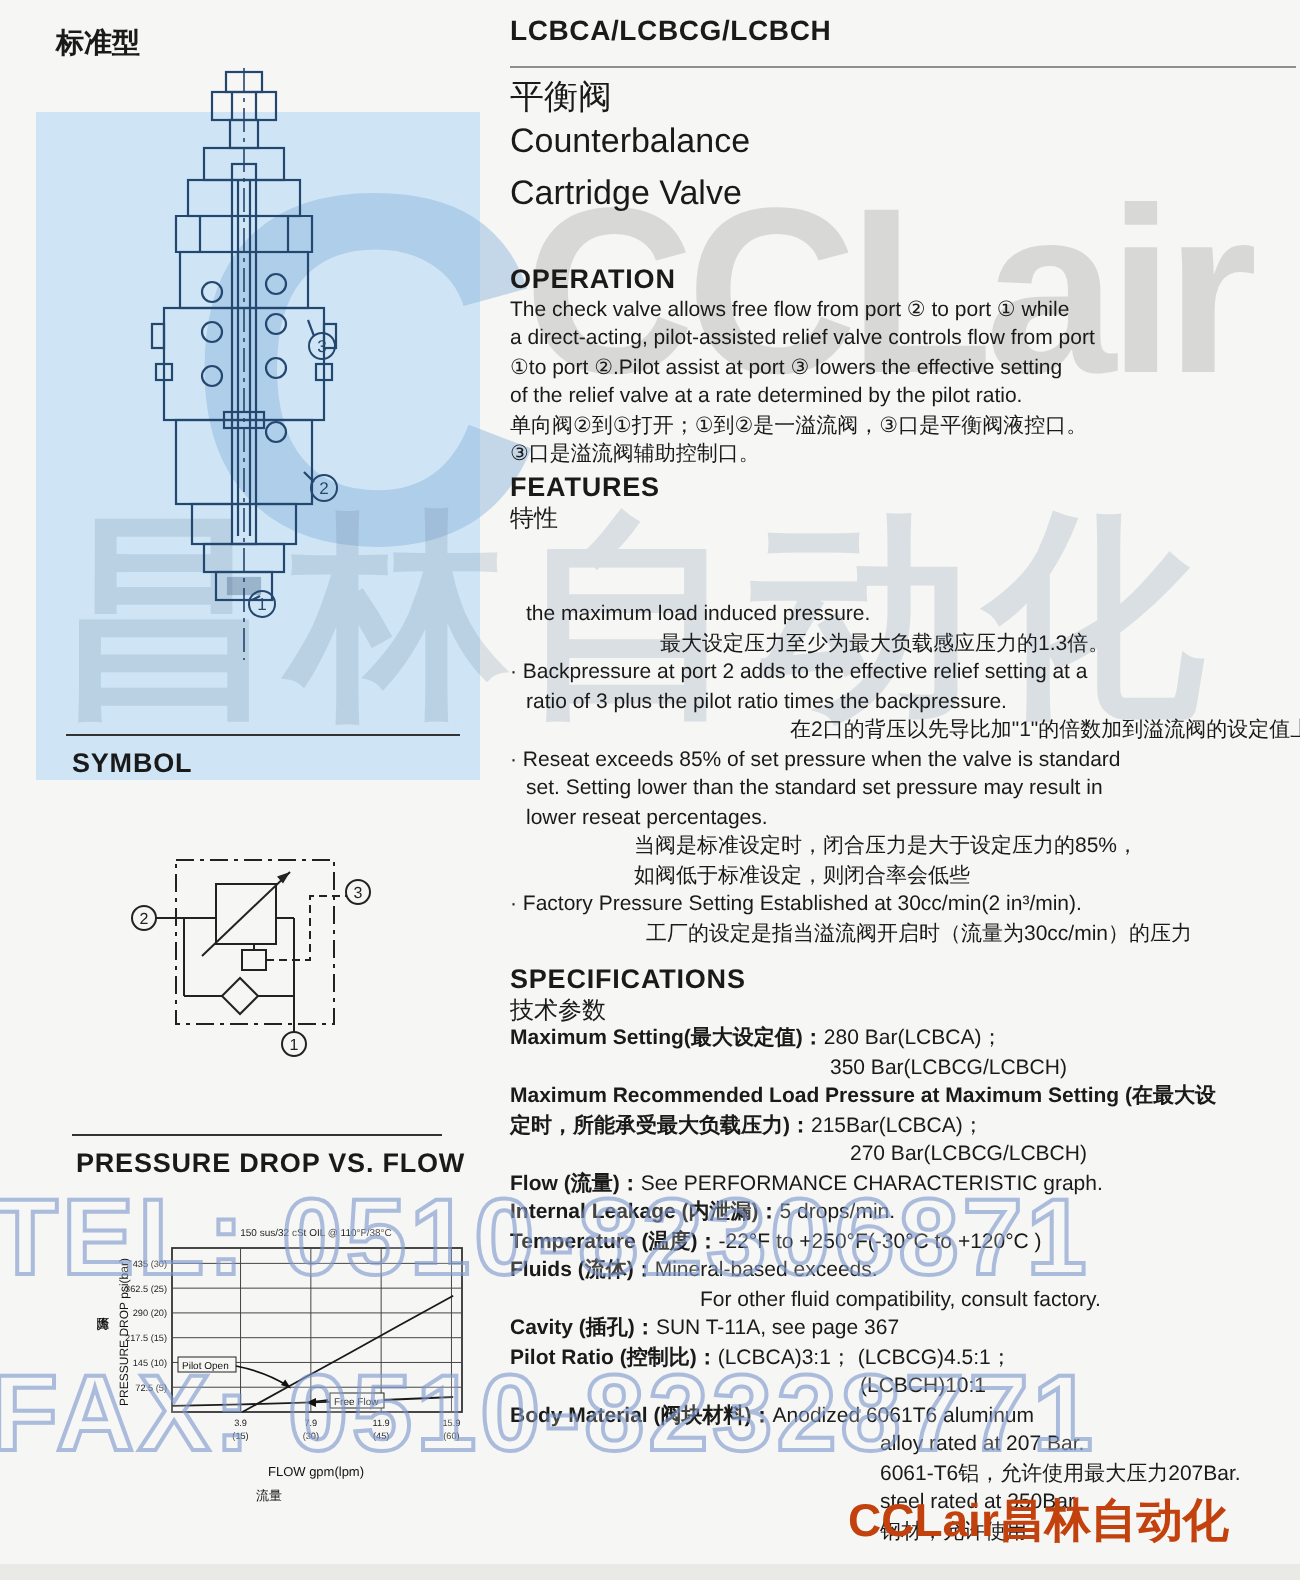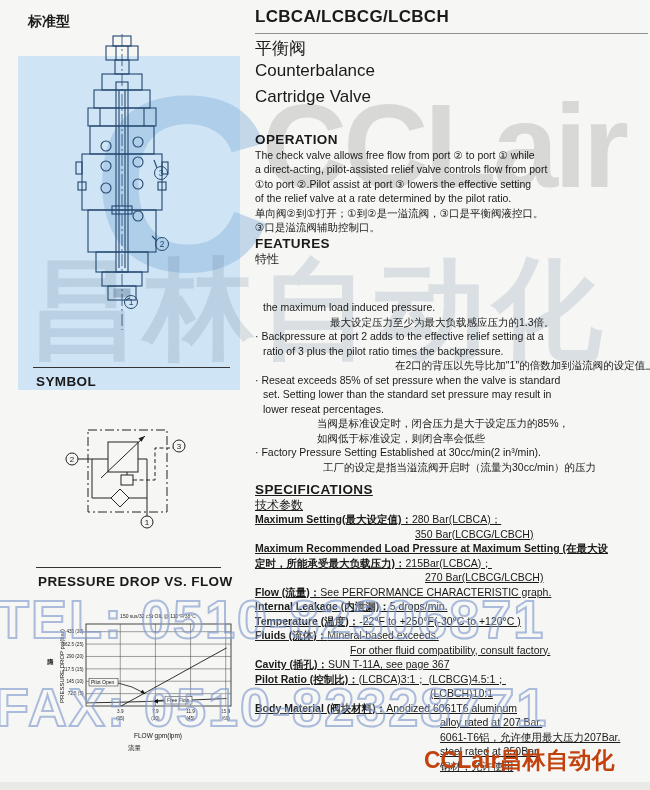--- a/index.html
+++ b/index.html
@@ -11,21 +11,21 @@
   .wm-bigc{left:92px;top:60px;font-size:250px;font-weight:bold;color:rgba(135,178,218,0.45);z-index:1;line-height:1;}
   .wm-cclair{left:262px;top:82px;font-size:118px;font-weight:bold;letter-spacing:-4px;color:rgba(70,70,70,0.17);z-index:1;white-space:nowrap;width:388px;overflow:hidden;line-height:1.1;}
   .wm-cnrow{left:28px;top:248px;font-size:110px;font-weight:bold;letter-spacing:6px;color:rgba(95,120,150,0.18);z-index:1;white-space:nowrap;width:620px;overflow:hidden;line-height:1.1;}
   .wm-tel{left:-4px;top:588px;font-size:54px;font-weight:bold;letter-spacing:2px;white-space:nowrap;z-index:6;
           color:rgba(255,255,255,0.18);-webkit-text-stroke:2px rgba(122,150,204,0.62);}
   .wm-fax{left:-4px;top:676px;font-size:54px;font-weight:bold;letter-spacing:2px;white-space:nowrap;z-index:6;
           color:rgba(255,255,255,0.18);-webkit-text-stroke:2px rgba(122,150,204,0.62);}
   .wm-brand{left:424px;top:745px;font-size:23px;font-weight:bold;color:#c2410c;z-index:7;white-space:nowrap;}
   
   .tag-top{left:28px;top:13px;font-size:14px;font-weight:600;z-index:2;}
-  .title-model{left:255px;top:7px;font-size:17px;font-weight:bold;letter-spacing:0.3px;z-index:2;}
+  .title-model{left:255px;top:7px;font-size:14px;font-weight:bold;letter-spacing:0.3px;z-index:2;}
   .title-rule{left:255px;top:33px;width:393px;height:1px;background:#8f8f8f;z-index:2;}
   .title-cn{left:255px;top:37px;font-size:17px;z-index:2;}
   .title-en1{left:255px;top:61px;font-size:17px;z-index:2;}
   .title-en2{left:255px;top:87px;font-size:17px;z-index:2;}
   
   .rcol{left:255px;width:395px;z-index:3;font-size:10.5px;line-height:14.5px;}
   .sec-h{font-size:13.5px;font-weight:bold;letter-spacing:0.4px;}
   .sec-h-cn{font-size:12px;}
   .fl,.sl,.ol{white-space:nowrap;}
   .sl b{font-weight:bold;}
@@ -131,21 +131,21 @@
         <div class="fl">· Reseat exceeds 85% of set pressure when the valve is standard</div>
         <div class="fl" style="padding-left: 8px;">set. Setting lower than the standard set pressure may result in</div>
         <div class="fl" style="padding-left: 8px;">lower reseat percentages.</div>
         <div class="fl" style="padding-left: 62px;">当阀是标准设定时，闭合压力是大于设定压力的85%，</div>
         <div class="fl" style="padding-left: 62px;">如阀低于标准设定，则闭合率会低些</div>
         <div class="fl">· Factory Pressure Setting Established at 30cc/min(2 in³/min).</div>
         <div class="fl" style="padding-left: 68px;">工厂的设定是指当溢流阀开启时（流量为30cc/min）的压力</div>
       </div>
   </div>
 
-  <div class="abs rcol" style="top:483px;text-decoration:underline;">
+  <div class="abs rcol" style="top:483px;">
     <div class="sec-h">SPECIFICATIONS</div>
     <div class="sec-h-cn">技术参数</div>
     <div id="spec-lines">
         <div class="sl"><b>Maximum Setting(最大设定值)：</b><span>280 Bar(LCBCA)；</span></div>
         <div class="sl" style="padding-left: 160px;"><span>350 Bar(LCBCG/LCBCH)</span></div>
         <div class="sl"><b>Maximum Recommended Load Pressure at Maximum Setting (在最大设</b></div>
         <div class="sl"><b>定时，所能承受最大负载压力)：</b><span>215Bar(LCBCA)；</span></div>
         <div class="sl" style="padding-left: 170px;"><span>270 Bar(LCBCG/LCBCH)</span></div>
         <div class="sl"><b>Flow (流量)：</b><span>See PERFORMANCE CHARACTERISTIC graph.</span></div>
         <div class="sl"><b>Internal Leakage (内泄漏)：</b><span>5 drops/min.</span></div>

